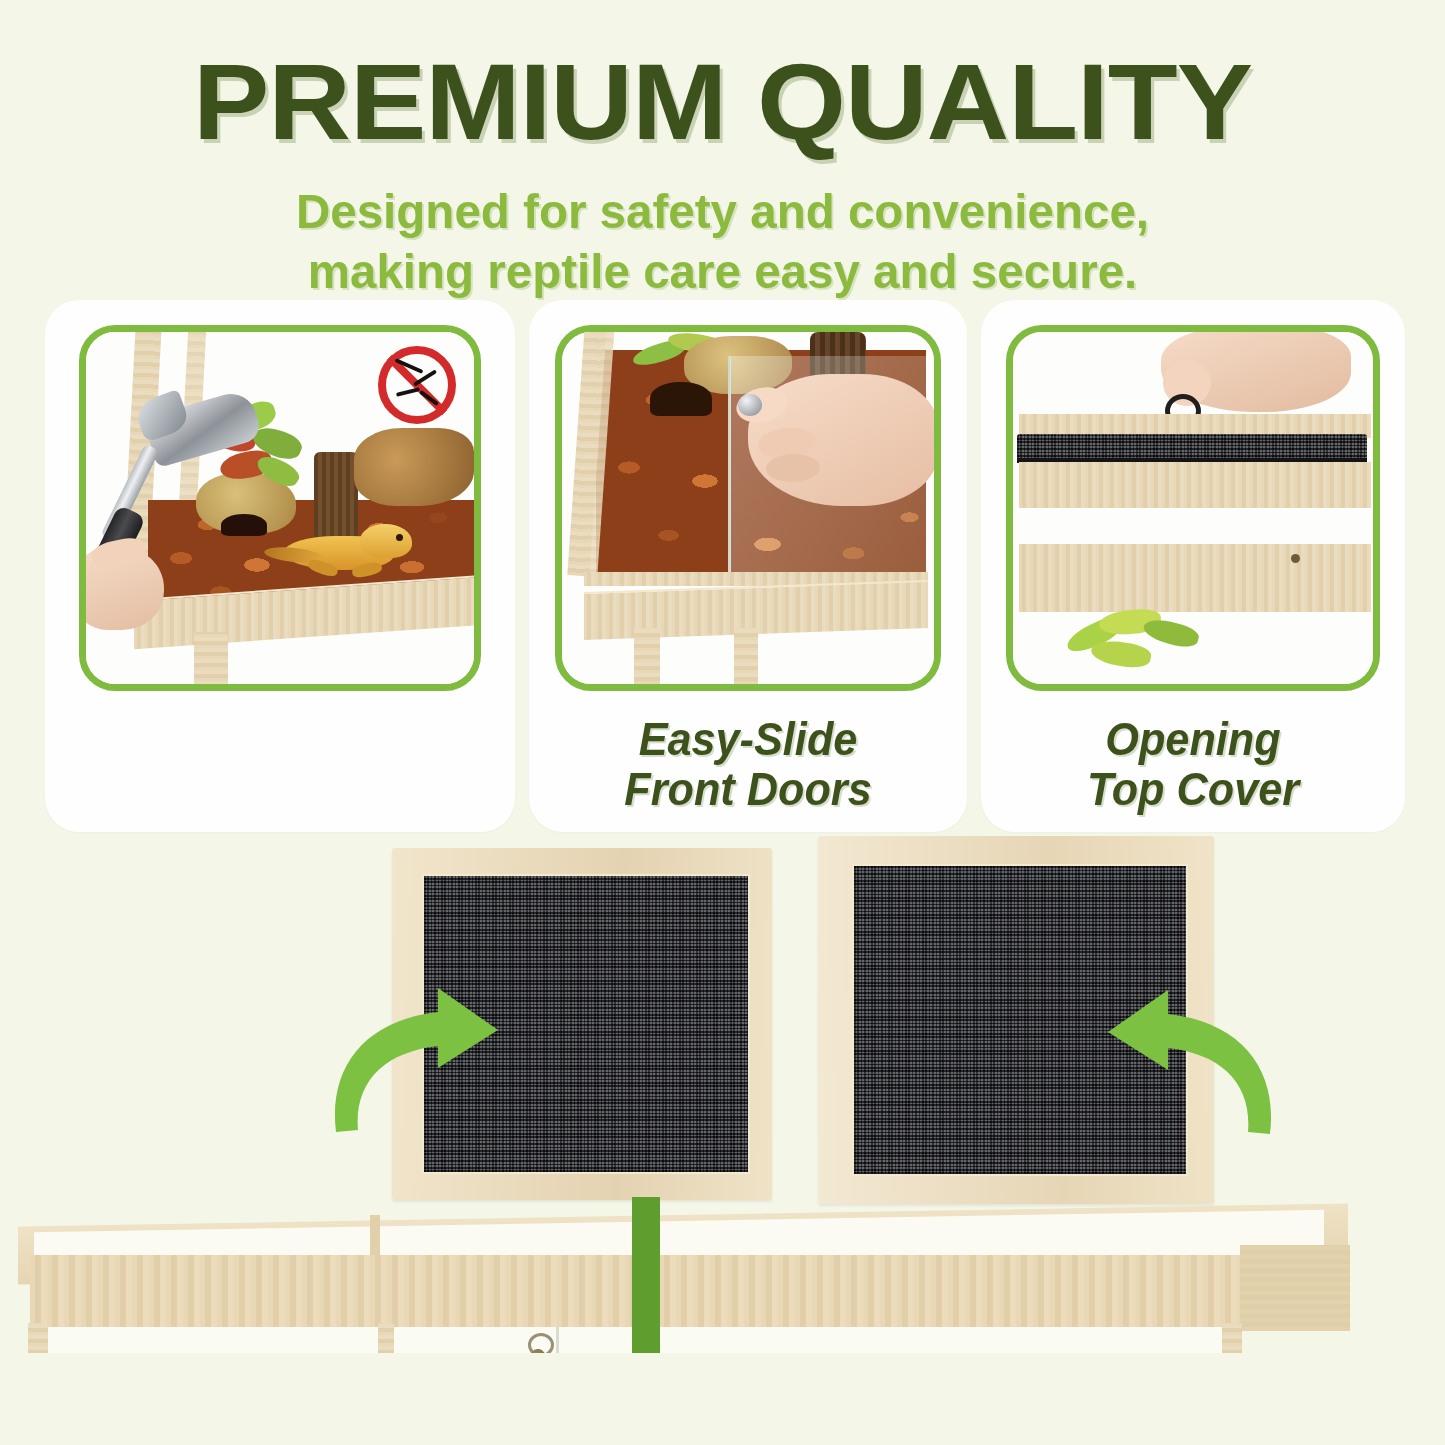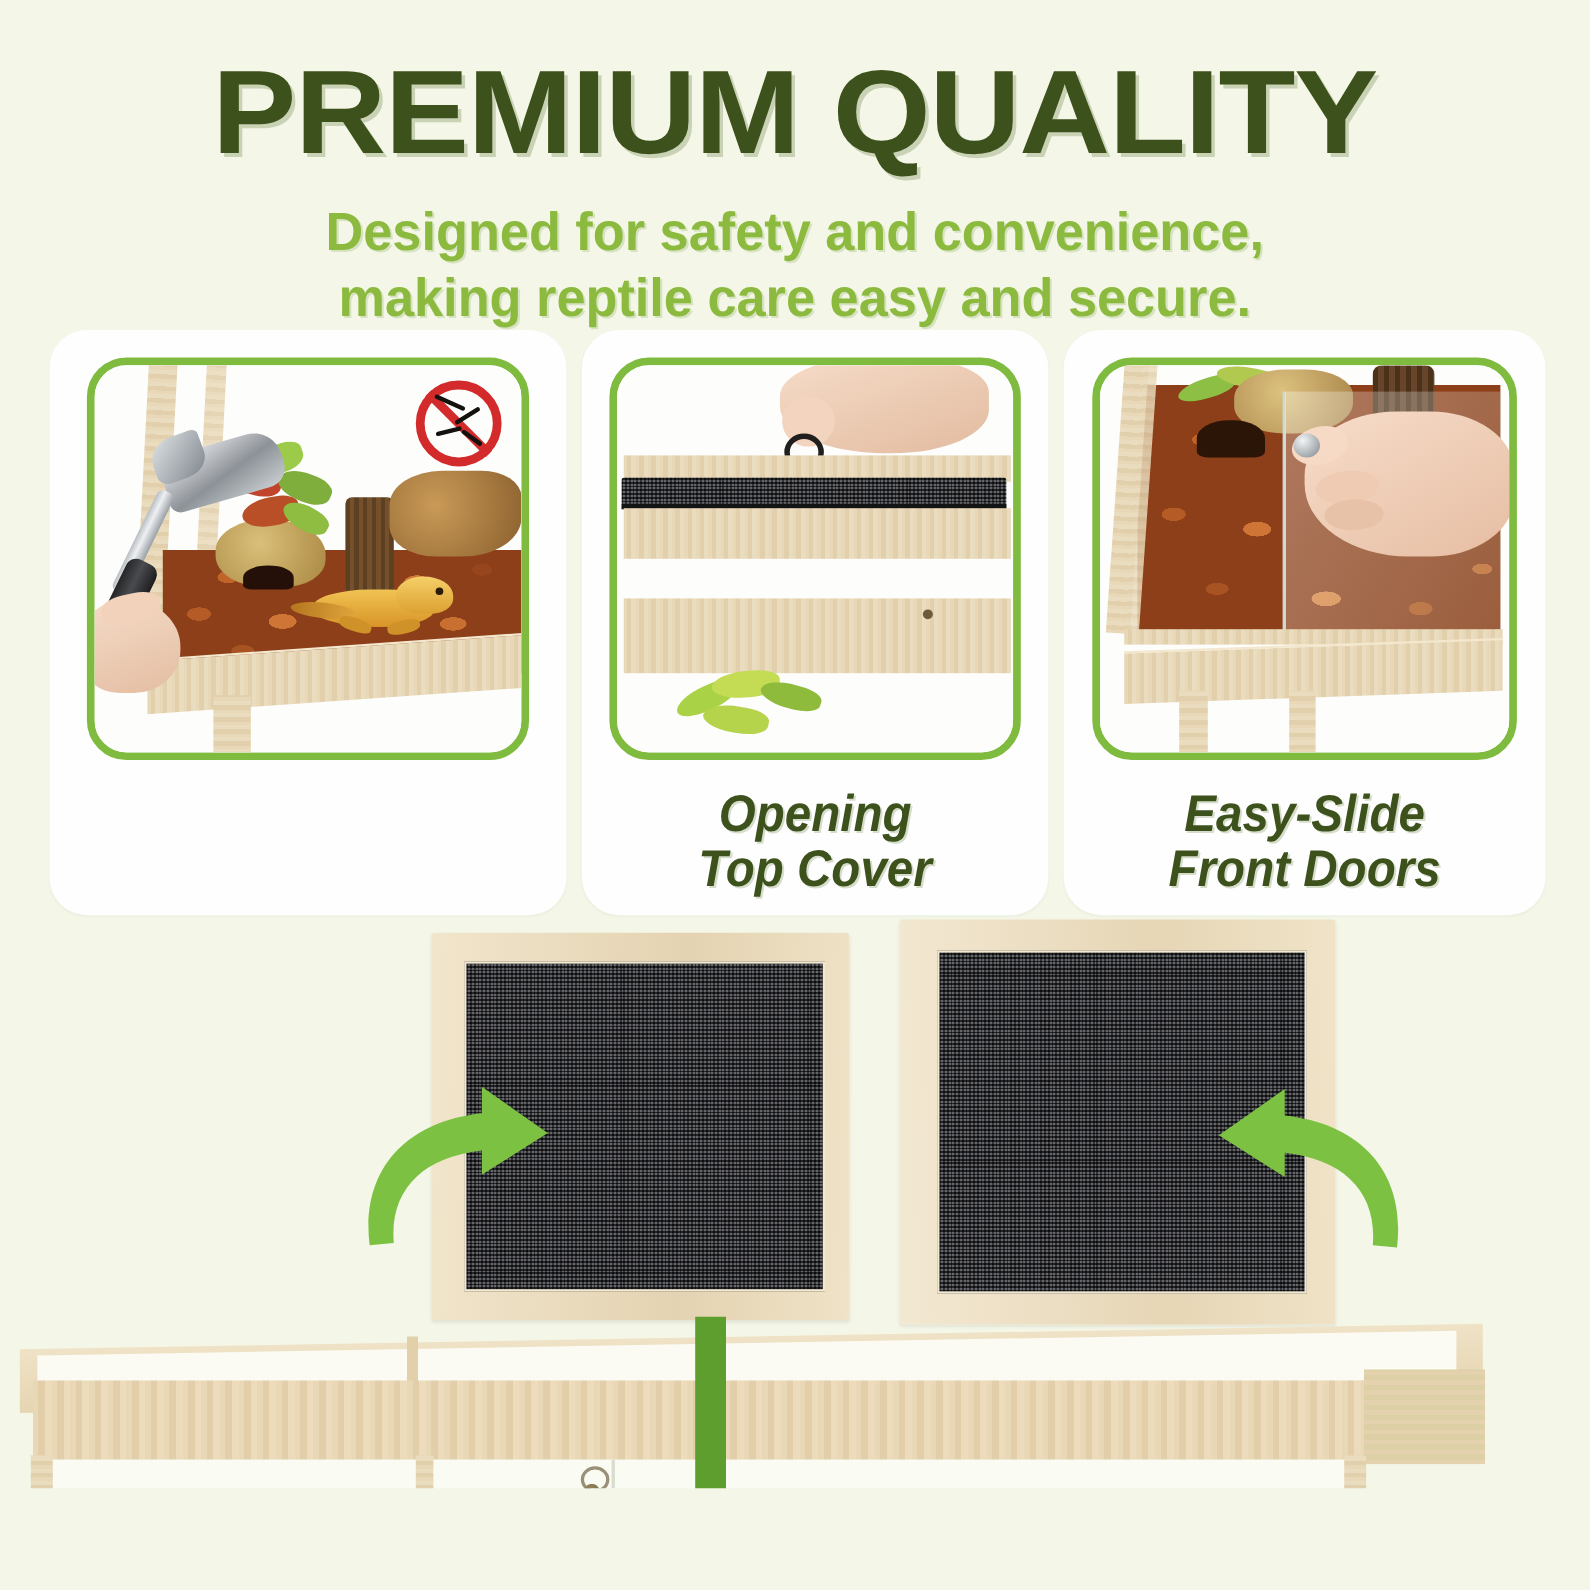--- a/index.html
+++ b/index.html
@@ -178,20 +178,65 @@
             <div style="position:absolute;left:34px;top:30px;width:26px;height:4px;background:#14120f;transform:rotate(-32deg);border-radius:2px;"></div>
             <div style="position:absolute;left:18px;top:44px;width:24px;height:4px;background:#14120f;transform:rotate(-14deg);border-radius:2px;"></div>
             <div style="position:absolute;left:40px;top:50px;width:22px;height:4px;background:#14120f;transform:rotate(36deg);border-radius:2px;"></div>
           </div>
         </div>
       </div>
       <div class="caption">
       </div>
     </div>
 
+    <div class="card c2">
+      <div class="photo">
+        <div class="scene">
+          <div class="bark" style="position:absolute;left:34px;top:18px;width:330px;height:226px;"></div>
+
+          <div style="position:absolute;left:70px;top:2px;width:130px;height:44px;">
+            <div style="position:absolute;left:0;top:10px;width:54px;height:18px;border-radius:60% 40% 50% 50%;background:#8cbf44;transform:rotate(-16deg);"></div>
+            <div style="position:absolute;left:36px;top:0px;width:56px;height:18px;border-radius:60% 40% 50% 50%;background:#b0c94e;transform:rotate(10deg);"></div>
+            <div style="position:absolute;left:74px;top:12px;width:50px;height:18px;border-radius:60% 40% 50% 50%;background:#759e36;transform:rotate(-6deg);"></div>
+          </div>
+          <div style="position:absolute;left:122px;top:4px;width:108px;height:58px;border-radius:44% 40% 48% 42%;
+                      background:radial-gradient(circle at 40% 35%,#dcc27e,#a9834a);"></div>
+
+          <div style="position:absolute;left:88px;top:50px;width:62px;height:34px;border-radius:48% 48% 16% 16%;background:#2a1507;"></div>
+
+          <div style="position:absolute;left:248px;top:0px;width:56px;height:104px;border-radius:8px;
+                      background:repeating-linear-gradient(90deg,#4b3119 0 5px,#66452a 5px 10px);"></div>
+
+          <div class="woodv" style="position:absolute;left:14px;top:-6px;width:22px;height:250px;transform:rotate(4deg);"></div>
+          <div class="woodv" style="position:absolute;left:32px;top:-6px;width:12px;height:250px;transform:rotate(4deg);opacity:.85;"></div>
+
+          <div class="glasspane" style="position:absolute;left:166px;top:24px;width:3px;height:218px;background:#cfd9cf;"></div>
+          <div class="glasspane" style="position:absolute;left:168px;top:24px;width:196px;height:218px;"></div>
+
+          <div style="position:absolute;left:186px;top:42px;width:190px;height:132px;border-radius:44% 40% 40% 50%;
+                      background:linear-gradient(150deg,#f7ddc9,#e6bda3);"></div>
+          <div style="position:absolute;left:174px;top:56px;width:52px;height:34px;border-radius:50%;background:#f6dac5;transform:rotate(-14deg);"></div>
+          <div style="position:absolute;left:196px;top:96px;width:58px;height:30px;border-radius:50%;background:#eecbb2;transform:rotate(-6deg);"></div>
+          <div style="position:absolute;left:204px;top:122px;width:54px;height:28px;border-radius:50%;background:#e8c2a8;transform:rotate(-2deg);"></div>
+
+          <div style="position:absolute;left:176px;top:62px;width:24px;height:22px;border-radius:50%;
+                      background:radial-gradient(circle at 35% 30%,#f2f4f5,#7e868c);"></div>
+
+          <div class="wood" style="position:absolute;left:22px;top:240px;width:344px;height:14px;"></div>
+          <div class="wood" style="position:absolute;left:22px;top:254px;width:344px;height:46px;transform:skewY(-2deg);border-top:2px solid #f3e7cd;"></div>
+          <div class="woodv" style="position:absolute;left:72px;top:296px;width:26px;height:56px;"></div>
+          <div class="woodv" style="position:absolute;left:172px;top:296px;width:24px;height:56px;"></div>
+        </div>
+      </div>
+      <div class="caption">
+        <div>Easy-Slide</div>
+        <div>Front Doors</div>
+      </div>
+    </div>
+
     <div class="card c3">
       <div class="photo">
         <div class="scene">
 
           <div style="position:absolute;left:148px;top:-6px;width:190px;height:86px;border-radius:40% 36% 46% 50%;
                       background:linear-gradient(160deg,#f6dcc8,#e2bba0);"></div>
           <div style="position:absolute;left:150px;top:28px;width:48px;height:46px;border-radius:50%;background:#f3d4be;"></div>
 
           <div style="position:absolute;left:152px;top:62px;width:26px;height:24px;border:5px solid #211f1d;border-radius:50%;"></div>
 
@@ -211,65 +256,20 @@
             <div style="position:absolute;left:78px;top:14px;width:56px;height:22px;border-radius:60% 40% 50% 50%;background:#8fbb3c;transform:rotate(16deg);"></div>
             <div style="position:absolute;left:26px;top:34px;width:60px;height:24px;border-radius:60% 40% 50% 50%;background:#b5d44c;transform:rotate(10deg);"></div>
           </div>
         </div>
       </div>
       <div class="caption">
         <div>Opening</div>
         <div>Top Cover</div>
       </div>
     </div>
-
-    <div class="card c2">
-      <div class="photo">
-        <div class="scene">
-          <div class="bark" style="position:absolute;left:34px;top:18px;width:330px;height:226px;"></div>
-
-          <div style="position:absolute;left:70px;top:2px;width:130px;height:44px;">
-            <div style="position:absolute;left:0;top:10px;width:54px;height:18px;border-radius:60% 40% 50% 50%;background:#8cbf44;transform:rotate(-16deg);"></div>
-            <div style="position:absolute;left:36px;top:0px;width:56px;height:18px;border-radius:60% 40% 50% 50%;background:#b0c94e;transform:rotate(10deg);"></div>
-            <div style="position:absolute;left:74px;top:12px;width:50px;height:18px;border-radius:60% 40% 50% 50%;background:#759e36;transform:rotate(-6deg);"></div>
-          </div>
-          <div style="position:absolute;left:122px;top:4px;width:108px;height:58px;border-radius:44% 40% 48% 42%;
-                      background:radial-gradient(circle at 40% 35%,#dcc27e,#a9834a);"></div>
-
-          <div style="position:absolute;left:88px;top:50px;width:62px;height:34px;border-radius:48% 48% 16% 16%;background:#2a1507;"></div>
-
-          <div style="position:absolute;left:248px;top:0px;width:56px;height:104px;border-radius:8px;
-                      background:repeating-linear-gradient(90deg,#4b3119 0 5px,#66452a 5px 10px);"></div>
-
-          <div class="woodv" style="position:absolute;left:14px;top:-6px;width:22px;height:250px;transform:rotate(4deg);"></div>
-          <div class="woodv" style="position:absolute;left:32px;top:-6px;width:12px;height:250px;transform:rotate(4deg);opacity:.85;"></div>
-
-          <div class="glasspane" style="position:absolute;left:166px;top:24px;width:3px;height:218px;background:#cfd9cf;"></div>
-          <div class="glasspane" style="position:absolute;left:168px;top:24px;width:196px;height:218px;"></div>
-
-          <div style="position:absolute;left:186px;top:42px;width:190px;height:132px;border-radius:44% 40% 40% 50%;
-                      background:linear-gradient(150deg,#f7ddc9,#e6bda3);"></div>
-          <div style="position:absolute;left:174px;top:56px;width:52px;height:34px;border-radius:50%;background:#f6dac5;transform:rotate(-14deg);"></div>
-          <div style="position:absolute;left:196px;top:96px;width:58px;height:30px;border-radius:50%;background:#eecbb2;transform:rotate(-6deg);"></div>
-          <div style="position:absolute;left:204px;top:122px;width:54px;height:28px;border-radius:50%;background:#e8c2a8;transform:rotate(-2deg);"></div>
-
-          <div style="position:absolute;left:176px;top:62px;width:24px;height:22px;border-radius:50%;
-                      background:radial-gradient(circle at 35% 30%,#f2f4f5,#7e868c);"></div>
-
-          <div class="wood" style="position:absolute;left:22px;top:240px;width:344px;height:14px;"></div>
-          <div class="wood" style="position:absolute;left:22px;top:254px;width:344px;height:46px;transform:skewY(-2deg);border-top:2px solid #f3e7cd;"></div>
-          <div class="woodv" style="position:absolute;left:72px;top:296px;width:26px;height:56px;"></div>
-          <div class="woodv" style="position:absolute;left:172px;top:296px;width:24px;height:56px;"></div>
-        </div>
-      </div>
-      <div class="caption">
-        <div>Easy-Slide</div>
-        <div>Front Doors</div>
-      </div>
-    </div>
   </div>
 
   <div class="hero">
 
     <div class="panel" style="left:392px;top:12px;width:380px;height:352px;">
       <div class="frame" style="background:linear-gradient(92deg,#f1e5cb,#e4d3b2 60%,#efe2c6);
                                 box-shadow:0 2px 3px rgba(0,0,0,.07);"></div>
       <div class="mesh screen" style="left:30px;top:26px;right:22px;bottom:26px;position:absolute;border:2px solid #f3e8d0;"></div>
     </div>
 

